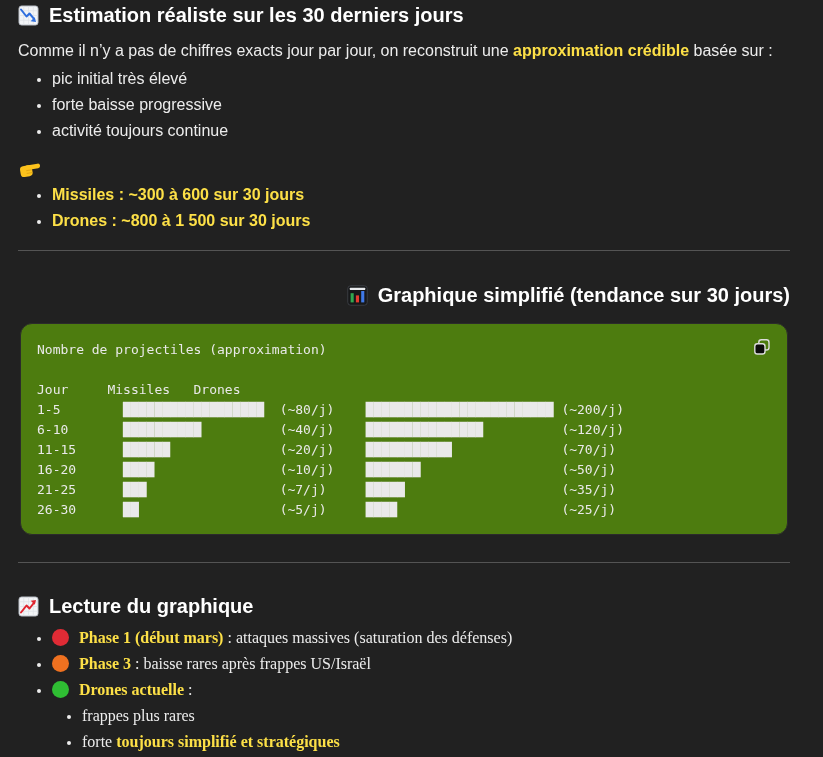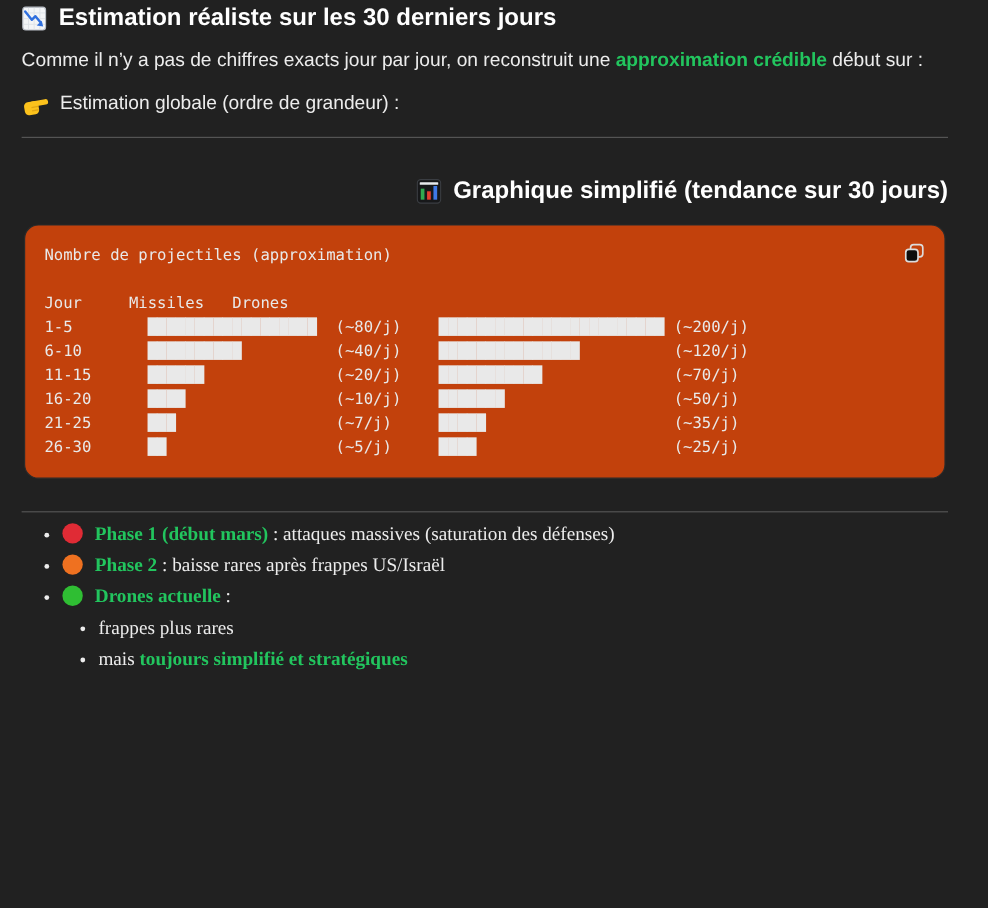--- a/index.html
+++ b/index.html
@@ -13,37 +13,37 @@
   .page { width:823px; height:757px; padding:2px 33px 0 18px; }
 
   .heading {
     display:flex; align-items:center; gap:10px;
     font-size:20px; line-height:26px; font-weight:700; color:#fff;
     margin:0;
   }
   .heading .hicon { flex:0 0 auto; display:inline-flex; }
 
   .intro { margin:12px 0 0; line-height:22px; color:#ececec; }
-  strong, b { color:#22c55e; font-weight:700; }
+  strong, b { color:#fde047; font-weight:700; }
 
   ul.dots { margin:4px 0 0; padding:0 0 0 34px; list-style:disc; }
   ul.dots li { line-height:26px; }
   ul.dots li::marker { color:#ececec; font-size:13px; }
 
   .pointer-line { margin:14px 0 0; display:flex; align-items:center; gap:8px; line-height:22px; }
 
   hr.sep { border:0; border-top:1px solid #545454; margin:16px 0 0; }
   hr.sep2 { margin-top:27px; }
 
   .h2row { margin-top:31px;justify-content:flex-end; }
   .h3row { margin-top:30px; }
 
   .codeblock {
     position:relative; margin:15px 2px 0 2px;
-    background:#c2410c; border:1px solid #2b2b2b; border-radius:12px;
+    background:#4d7c0f; border:1px solid #2b2b2b; border-radius:12px;
     padding:16px; height:212px; overflow:hidden;
   }
   .codeblock pre {
     margin:0; white-space:pre;
     font-family:"DejaVu Sans Mono", monospace;
     font-size:13px; line-height:20px; color:#e9e9e9;
   }
   .copy-btn {
     position:absolute; top:10px; right:12px;
     background:transparent; border:0; padding:4px; cursor:pointer; line-height:0;
@@ -69,36 +69,44 @@
       <svg width="21" height="21" viewBox="0 0 21 21">
         <rect x="1" y="1" width="19" height="19" rx="2.5" fill="#f3f5f7" stroke="#b9bec6"></rect>
         <path d="M5.75 1.5V19.5M10.5 1.5V19.5M15.25 1.5V19.5M1.5 5.75H19.5M1.5 10.5H19.5M1.5 15.25H19.5" stroke="#dfe3e8" stroke-width="0.8" fill="none"></path>
         <path d="M3 4.5 L8.5 11.5 L11.5 8.5 L16.2 14.2" stroke="#2f6fde" stroke-width="2" fill="none" stroke-linecap="round" stroke-linejoin="round"></path>
         <path d="M18 17 L12.6 16.3 L16.7 12.3 Z" fill="#2f6fde"></path>
       </svg>
     </span>
     <span>Estimation réaliste sur les 30 derniers jours</span>
   </h3>
 
-  <p class="intro"><span>Comme il n’y a pas de chiffres exacts jour par jour, on reconstruit une </span><strong>approximation crédible</strong><span> début sur :</span></p>
+  <p class="intro"><span>Comme il n’y a pas de chiffres exacts jour par jour, on reconstruit une </span><strong>approximation crédible</strong><span> basée sur :</span></p>
 
+  <ul class="dots">
+    <li><span>pic initial très élevé</span></li>
+    <li><span>forte baisse progressive</span></li>
+    <li><span>activité toujours continue</span></li>
+  </ul>
 
   <div class="pointer-line">
     <span style="display:inline-flex;">
       <svg width="24" height="20" viewBox="0 0 24 20">
         <g transform="rotate(-10 12 11)">
           <rect x="2" y="7" width="12" height="11" rx="3.5" fill="#fcc21c"></rect>
           <rect x="7" y="7" width="15.5" height="4.6" rx="2.3" fill="#fcc21c"></rect>
           <path d="M8 12h5.6 M8 14.8h5.6" stroke="#e3a714" stroke-width="1.1" fill="none"></path>
         </g>
       </svg>
     </span>
-    <span>Estimation globale (ordre de grandeur) :</span>
   </div>
 
+  <ul class="dots">
+    <li><strong>Missiles : ~300 à 600 sur 30 jours</strong></li>
+    <li><strong>Drones : ~800 à 1 500 sur 30 jours</strong></li>
+  </ul>
 
   <hr class="sep">
 
   <h3 class="heading h2row">
     <span class="hicon">
       <svg width="21" height="21" viewBox="0 0 21 21">
         <rect x="0.75" y="0.75" width="19.5" height="19.5" rx="3" fill="#17181a" stroke="#3a3d42"></rect>
         <rect x="2.8" y="2.8" width="15.4" height="2.2" rx="0.5" fill="#e8eaed"></rect>
         <rect x="3.6" y="8.2" width="3.1" height="9.2" fill="#31a84f"></rect>
         <rect x="8.9" y="10.4" width="3.1" height="7" fill="#e43c2f"></rect>
@@ -123,30 +131,41 @@
         <svg width="18" height="18" viewBox="0 0 18 18" fill="none">
           <rect x="5.8" y="1.8" width="10.2" height="10.2" rx="2.6" stroke="#dcdcdc" stroke-width="1.4"></rect>
           <rect x="1.8" y="5.8" width="10.2" height="10.2" rx="2.6" stroke="#dcdcdc" stroke-width="1.4" fill="#0d0d0d"></rect>
         </svg>
       </span>
     </button>
   </div>
 
   <hr class="sep sep2">
 
+  <h3 class="heading h3row">
+    <span class="hicon">
+      <svg width="21" height="21" viewBox="0 0 21 21">
+        <rect x="1" y="1" width="19" height="19" rx="2.5" fill="#f3f5f7" stroke="#b9bec6"></rect>
+        <path d="M5.75 1.5V19.5M10.5 1.5V19.5M15.25 1.5V19.5M1.5 5.75H19.5M1.5 10.5H19.5M1.5 15.25H19.5" stroke="#dfe3e8" stroke-width="0.8" fill="none"></path>
+        <path d="M3 16.5 L8.5 9.5 L11.5 12.5 L16.2 6.5" stroke="#e0252f" stroke-width="2" fill="none" stroke-linecap="round" stroke-linejoin="round"></path>
+        <path d="M18 4 L12.7 4.8 L16.8 8.7 Z" fill="#e0252f"></path>
+      </svg>
+    </span>
+    <span>Lecture du graphique</span>
+  </h3>
 
   <ul class="phases">
     <li>
       <span class="pdot" style="background: rgb(224, 43, 53);"></span><strong>Phase 1 (début mars)</strong><span> : attaques massives (saturation des défenses)</span>
     </li>
     <li>
-      <span class="pdot" style="background: rgb(239, 113, 32);"></span><strong>Phase 2</strong><span> : baisse rares après frappes US/Israël</span>
+      <span class="pdot" style="background: rgb(239, 113, 32);"></span><strong>Phase 3</strong><span> : baisse rares après frappes US/Israël</span>
     </li>
     <li>
       <span class="pdot" style="background: rgb(47, 190, 51);"></span><strong>Drones actuelle</strong><span> :</span>
       <ul class="subdots">
         <li><span>frappes plus rares</span><strong></strong></li>
-        <li><span>mais </span><strong>toujours simplifié et stratégiques</strong></li>
+        <li><span>forte </span><strong>toujours simplifié et stratégiques</strong></li>
       </ul>
     </li>
   </ul>
 
 </div>
 
 </body></html>

